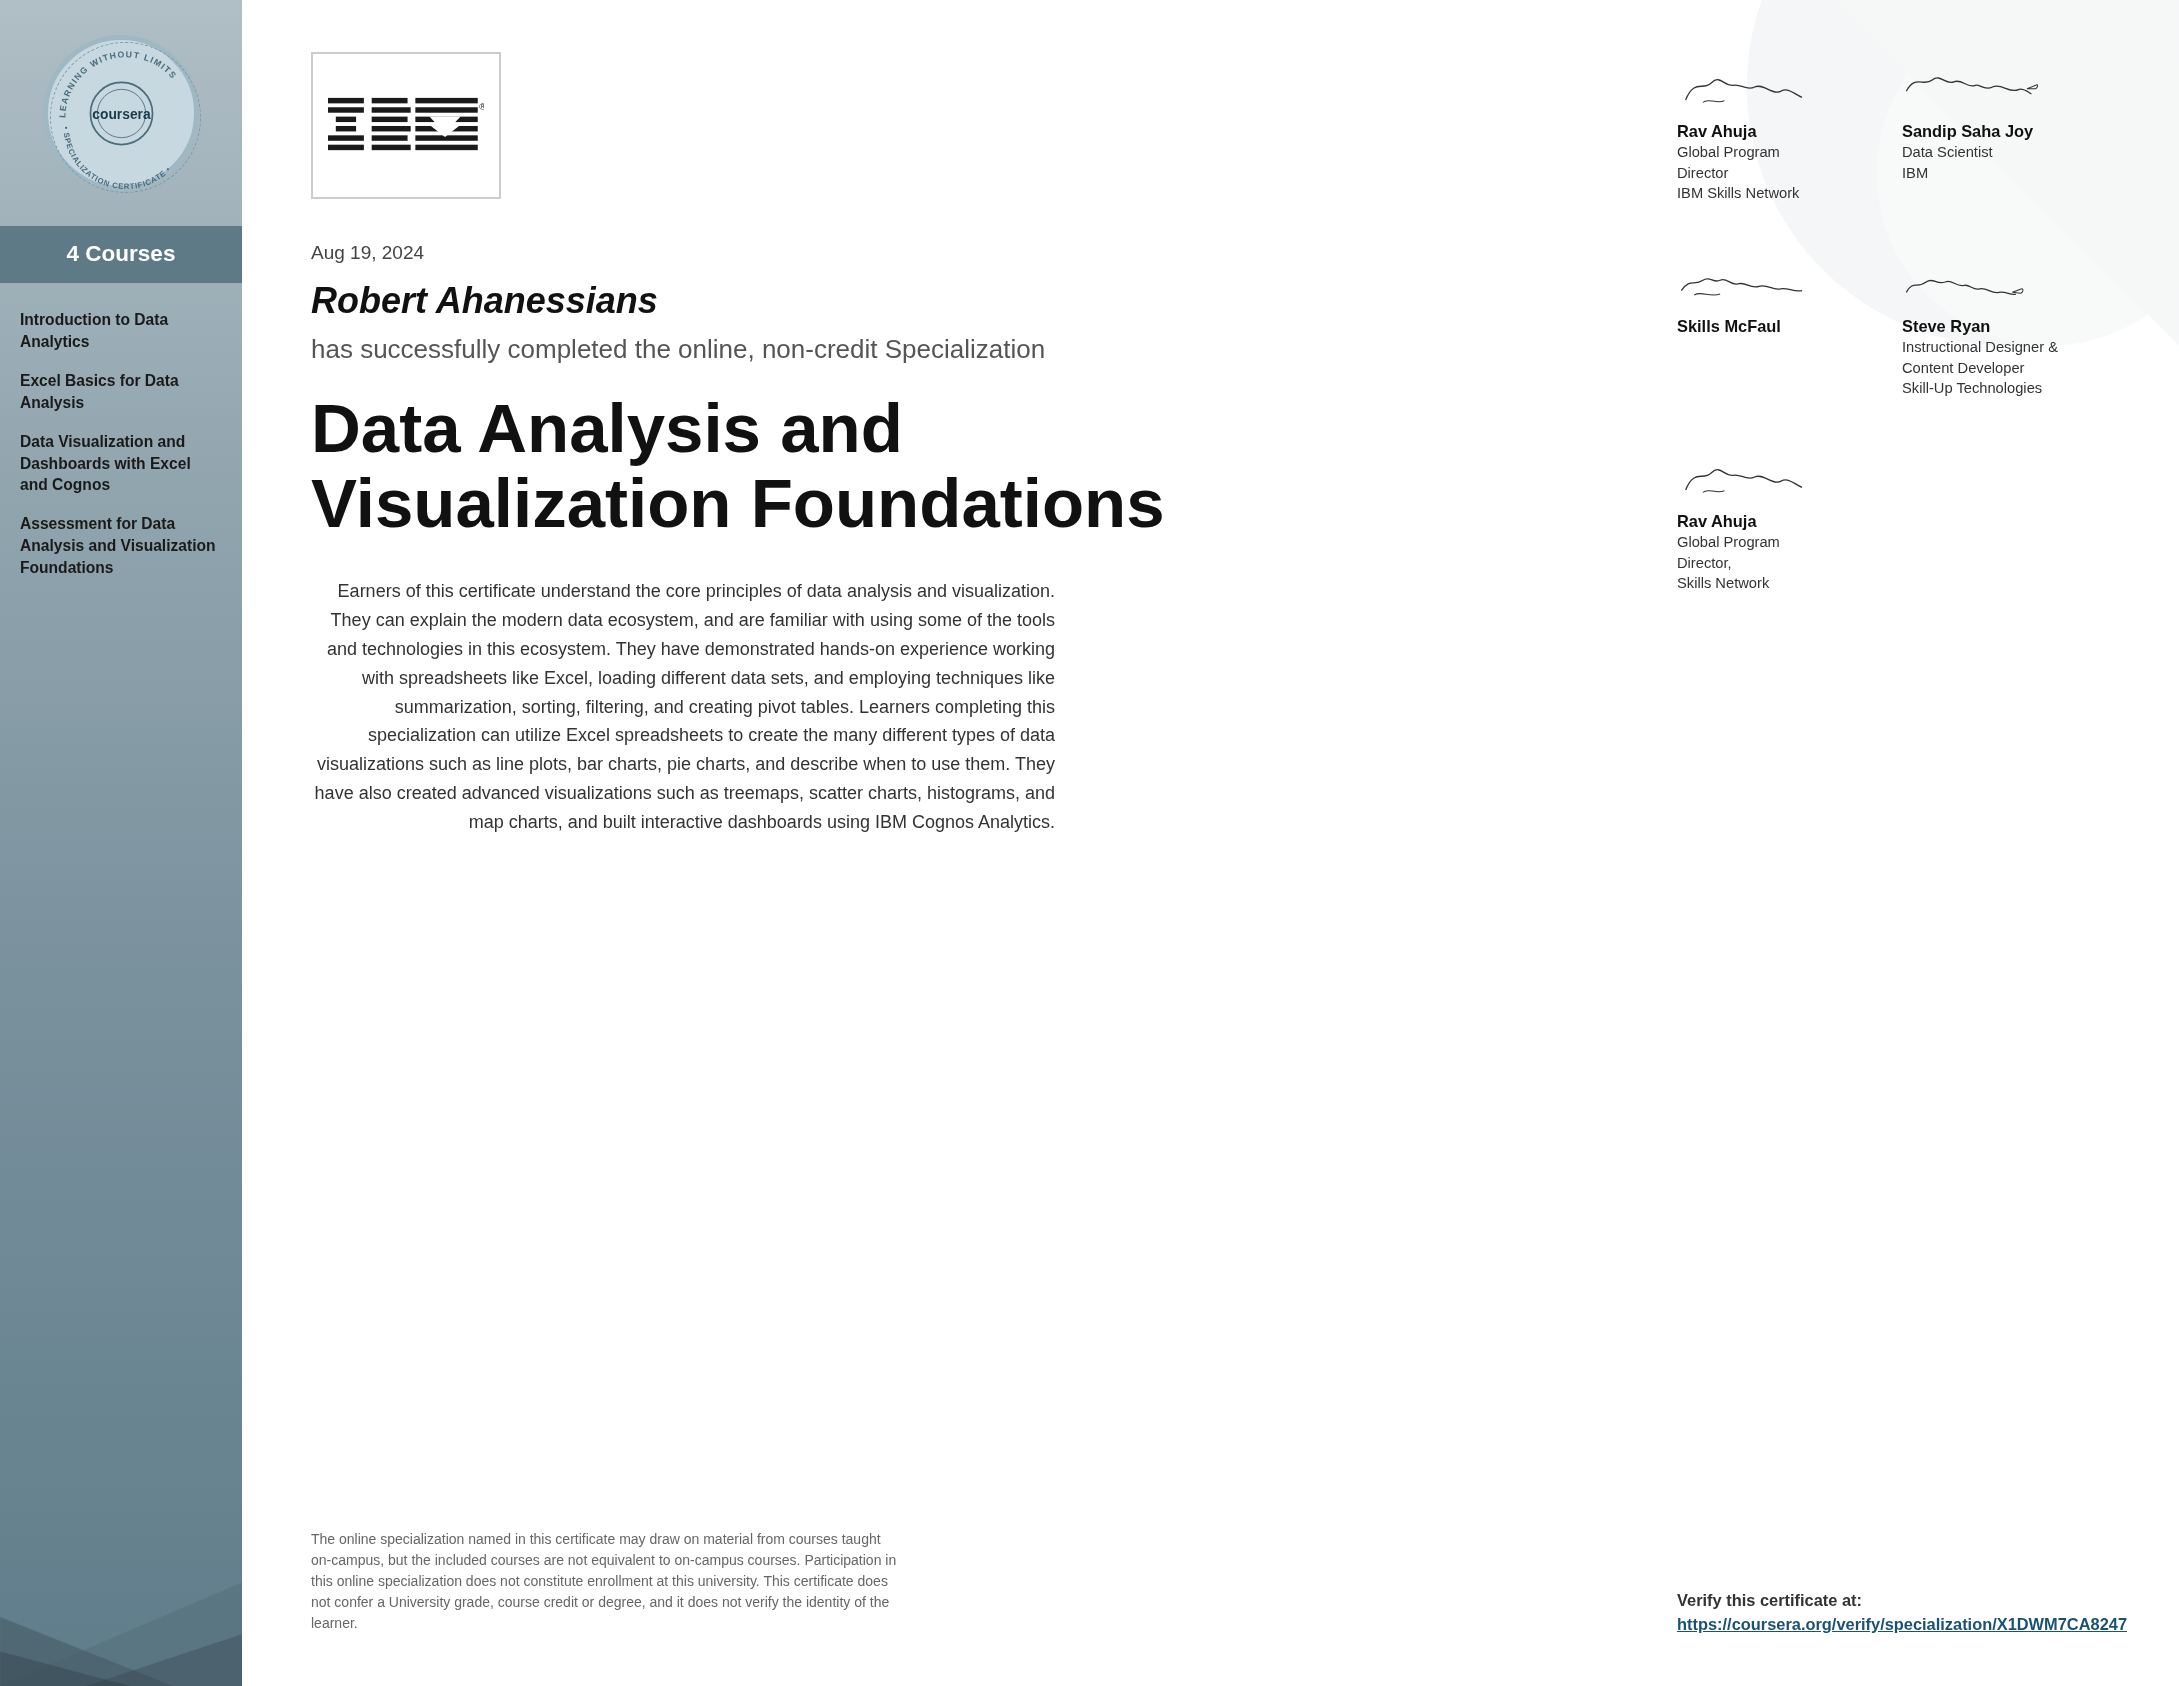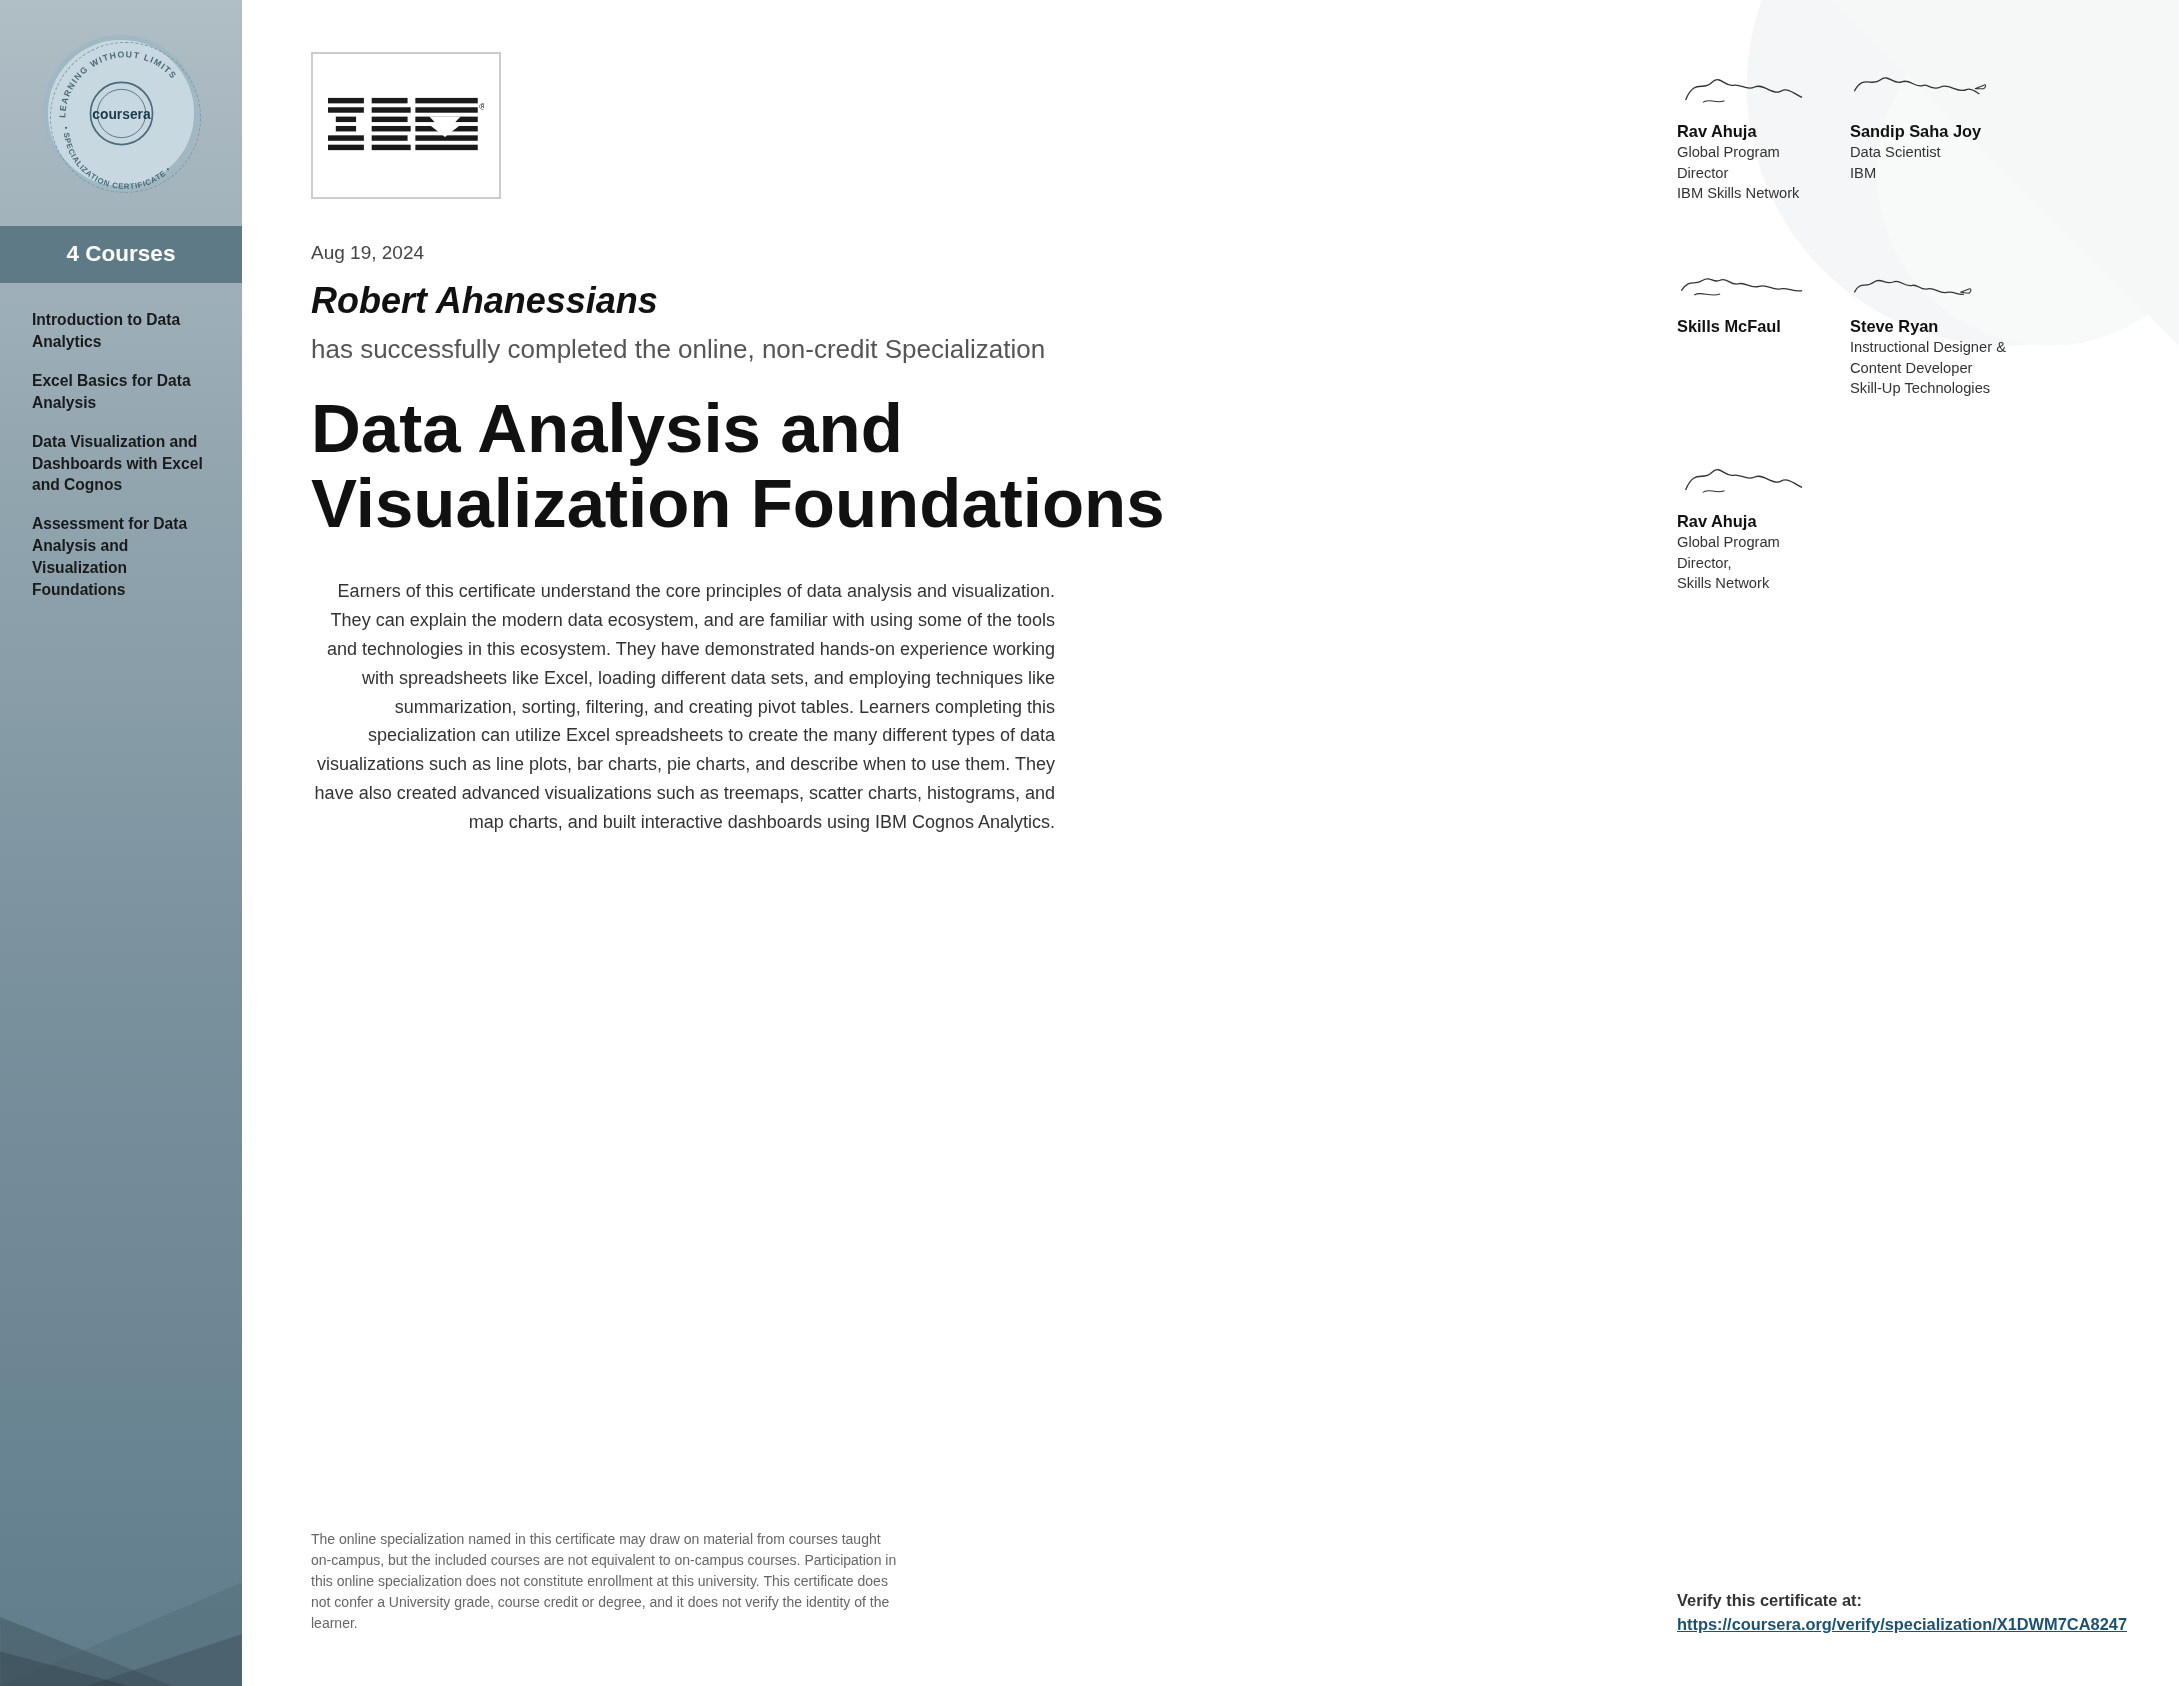--- a/index.html
+++ b/index.html
@@ -64,21 +64,21 @@
 
     .courses-label {
       color: #ffffff;
       font-size: 22.5px;
       font-weight: bold;
       font-family: Arial, sans-serif;
       text-align: center;
     }
 
     .course-list {
-      padding: 26px 32px;
+      padding: 26px 20px;
       display: flex;
       flex-direction: column;
       gap: 17.3px;
     }
 
     .course-item {
       color: #1a1a1a;
       font-size: 15.6px;
       font-family: Arial, sans-serif;
       font-weight: bold;
@@ -176,20 +176,21 @@
       right: 52px;
       top: 52px;
       width: 450px;
       display: flex;
       flex-direction: column;
       gap: 43px;
     }
 
     .sig-row {
       display: flex;
+      gap: 52px;
     }
 
     .sig-block {
       display: flex;
       flex-direction: column;
       min-width: 173px;
     }
 
     .sig-image {
       height: 61px;

